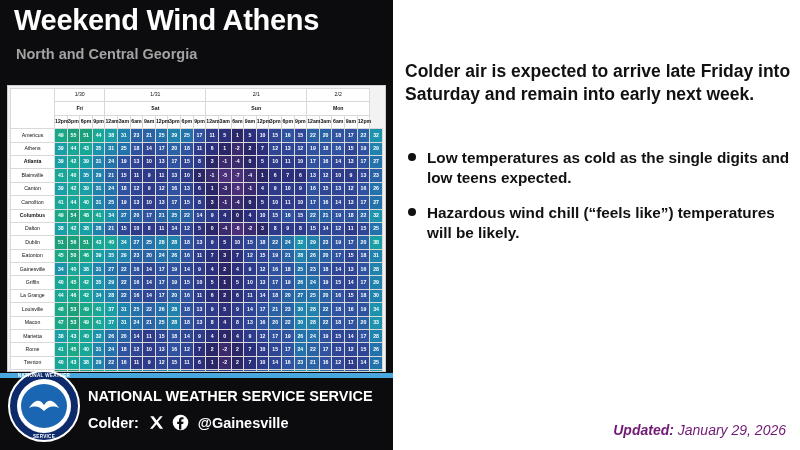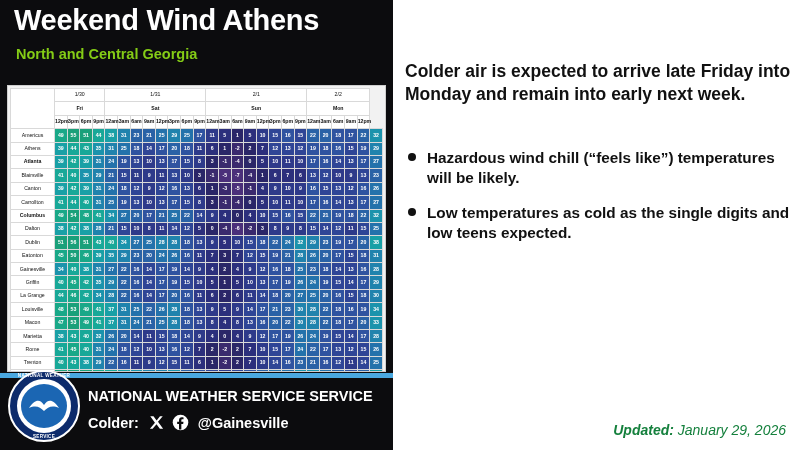--- a/index.html
+++ b/index.html
@@ -16,21 +16,21 @@
     position:absolute; left:0; top:0; width:393px; height:450px;
     background:#0c0c0e;
   }
   .title {
     position:absolute; left:14px; top:4px;
     color:#ffffff; font-size:29px; font-weight:bold; letter-spacing:-0.3px;
     font-family:"Liberation Sans", sans-serif;
   }
   .subtitle {
     position:absolute; left:16px; top:46px;
-    color:#84cc16; font-size:14.5px; font-weight:bold;
+    color:#a3a3a3; font-size:14.5px; font-weight:bold;
   }
 
   
   .table-card {
     position:absolute; left:8px; top:86px; width:377px; height:285px;
     background:#f2f2f2; padding:2px 2px 2px 2px;
     box-shadow:0 0 0 1px #cfcfcf;
     overflow:hidden;
   }
   table.chill {
@@ -78,21 +78,21 @@
   .bullet {
     position:relative; padding-left:22px; margin-bottom:15px;
     font-size:15.3px; font-weight:bold; color:#111; line-height:1.30;
   }
   .bullet .dot {
     position:absolute; left:3px; top:5px; width:8px; height:8px;
     background:#111; border-radius:50%;
   }
   .updated {
     position:absolute; right:14px; bottom:12px;
-    font-size:14px; color:#15803d; font-style:italic;
+    font-size:14px; color:#701a75; font-style:italic;
   }
   .updated b { font-style:italic; font-weight:bold; }
 
   
   .footer {
     position:absolute; left:0; bottom:0; width:393px; height:72px;
     background:#0c0c0e;
   }
   .footer-stripe {
     position:absolute; left:0; bottom:72px; width:393px; height:5px;
@@ -773,24 +773,24 @@
               <circle cx="12" cy="12" r="11" fill="#ffffff"></circle>
               <path fill="#0c0c0e" d="M13.2 22v-8h2.6l.4-3h-3V9c0-.9.3-1.5 1.6-1.5H16.3V4.8c-.3 0-1.3-.1-2.4-.1-2.4 0-4 1.4-4 4.1V11H7.3v3h2.6v8h3.3z"></path>
             </svg>
         </span>
         <span class="handle">@Gainesville</span>
       </div>
     </div>
   </div>
 
   <div class="right-panel">
-    <div class="lede">Colder air is expected to arrive late Friday into Monday and remain into early next week.</div>
+    <div class="lede">Colder air is expected to arrive late Friday into Saturday and remain into early next week.</div>
     <div class="bullets" id="bullets">
+        <div class="bullet"><span class="dot"></span><span>Low temperatures as cold as the single digits and low teens expected.</span></div>
         <div class="bullet"><span class="dot"></span><span>Hazardous wind chill (“feels like”) temperatures will be likely.</span></div>
-        <div class="bullet"><span class="dot"></span><span>Low temperatures as cold as the single digits and low teens expected.</span></div>
       </div>
     <div class="updated">
       <b>Updated:</b>
       <span>January 29, 2026</span>
     </div>
   </div>
 
 </div>
 
 </body></html>

